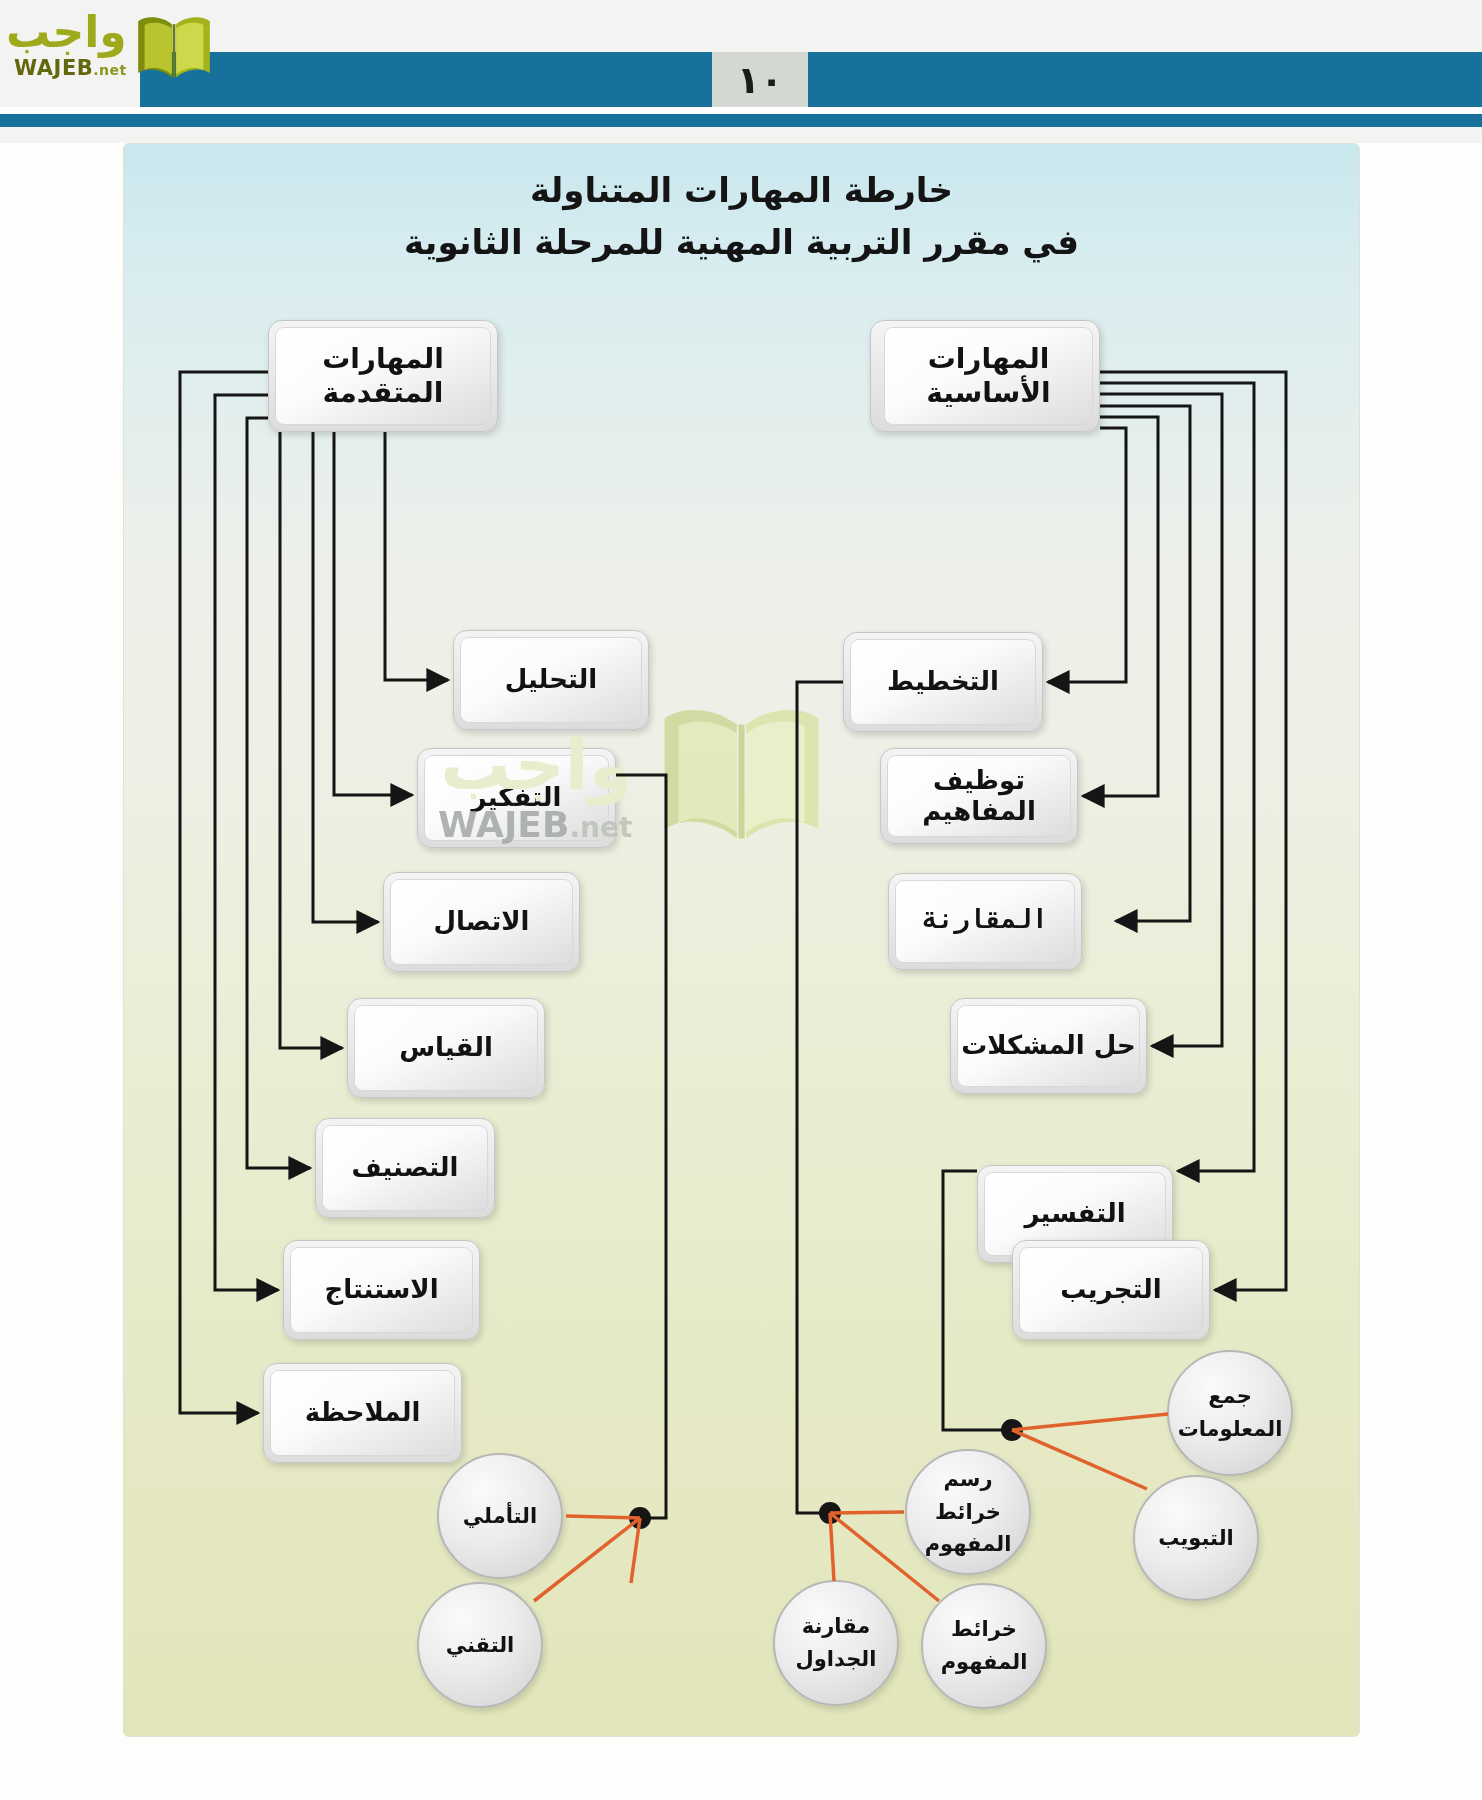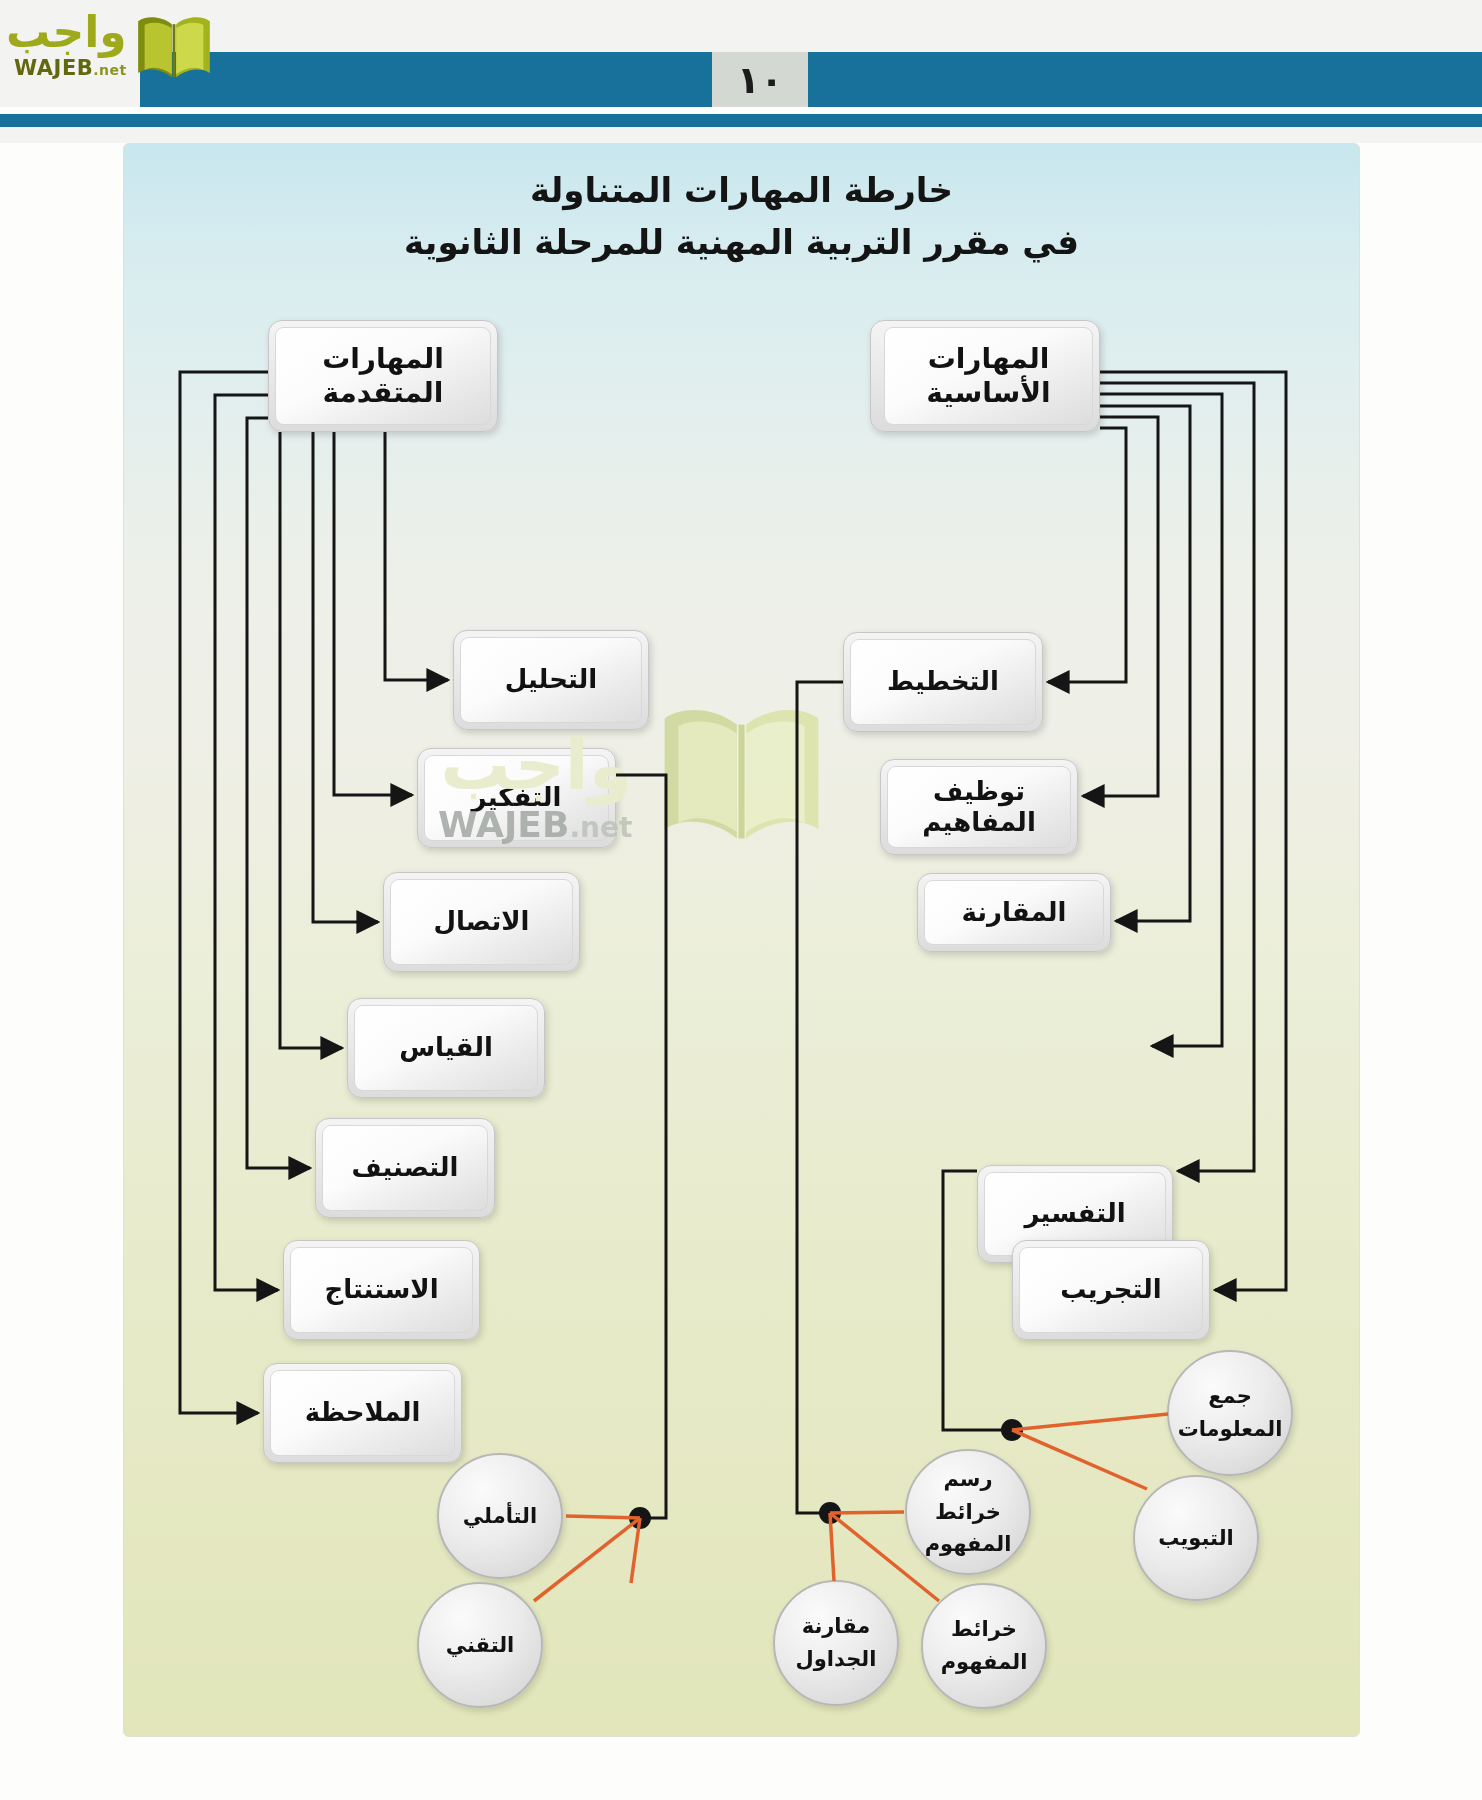--- a/index.html
+++ b/index.html
@@ -163,28 +163,33 @@
   <div class="node main" style="left:870px;top:320px;width:230px;height:112px;padding-left:13px;">
       <div class="inner">
         <span class="lbl">المهارات الأساسية</span>
       </div>
     </div>
   <div class="node" style="left:843px;top:632px;width:200px;height:100px;">
       <div class="inner">
         <span class="lbl">التخطيط</span>
       </div>
     </div>
-  <div class="node" style="left:880px;top:748px;width:198px;height:96px;margin-top:11px;">
+  <div class="node" style="left:880px;top:748px;width:198px;height:96px;">
       <div class="inner">
         <span class="lbl">توظيف المفاهيم</span>
       </div>
     </div>
-  <div class="node" style="left:917px;top:873px;width:194px;height:79px;">
+  <div class="node" style="left:888px;top:873px;width:194px;height:97px;font-family:Liberation Mono, monospace;">
       <div class="inner">
         <span class="lbl">المقارنة</span>
+      </div>
+    </div>
+  <div class="node" style="left:950px;top:998px;width:197px;height:96px;">
+      <div class="inner">
+        <span class="lbl">حل المشكلات</span>
       </div>
     </div>
   <div class="node" style="left:977px;top:1122px;width:196px;height:98px;margin-top:43px;">
       <div class="inner">
         <span class="lbl">التفسير</span>
       </div>
     </div>
   <div class="node" style="left:1012px;top:1240px;width:198px;height:100px;">
       <div class="inner">
         <span class="lbl">التجريب</span>

